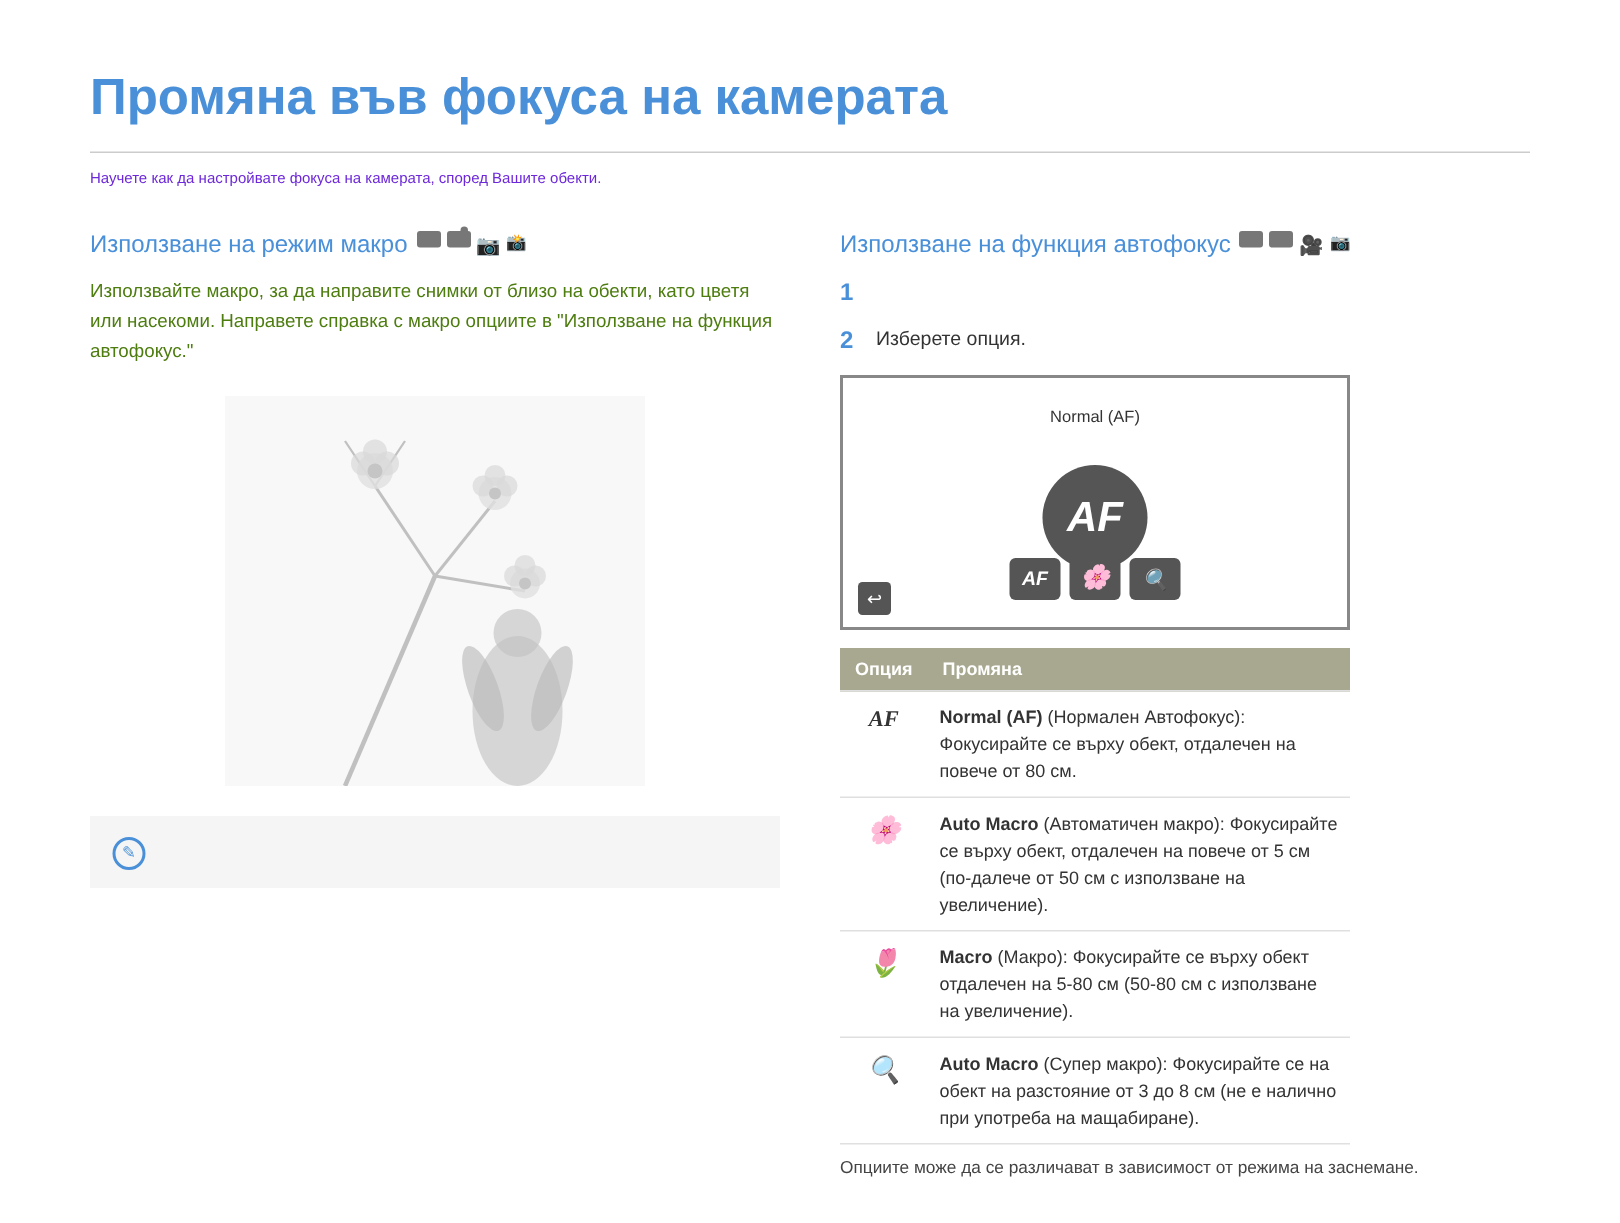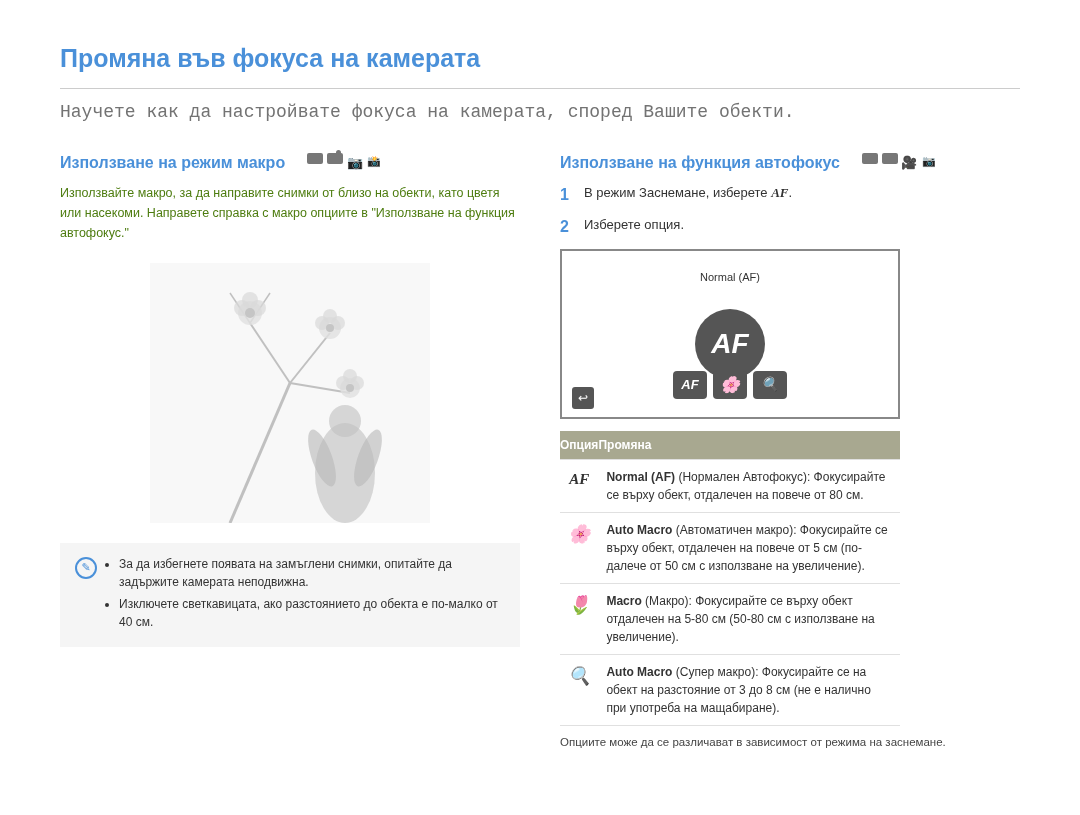--- a/index.html
+++ b/index.html
@@ -7,51 +7,50 @@
       font-family: Arial, sans-serif;
       background: #ffffff;
       color: #333333;
       width: 1080px;
       min-height: 815px;
       padding: 40px 60px;
       font-size: 13px;
       line-height: 1.5;
     }
     .page-title {
-      font-size: 25px;
+      font-size: 34px;
       font-weight: bold;
       color: #4a90d9;
       border-bottom: 1px solid #cccccc;
       padding-bottom: 10px;
       margin-bottom: 10px;
     }
     .page-subtitle {
-      font-size: 18px;
-      color: #737373;
+      font-size: 10px;
+      color: #6d28d9;
       margin-bottom: 25px;
-      font-family: Liberation Mono, monospace;
     }
     .two-col {
       display: flex;
       gap: 40px;
     }
     .left-col {
       flex: 1;
     }
     .right-col {
       flex: 1;
     }
     .section-title {
       font-size: 16px;
       color: #4a90d9;
-      font-weight: bold;
+      font-weight: normal;
       margin-bottom: 8px;
       display: flex;
       align-items: center;
-      gap: 22px;
+      gap: 6px;
     }
     .section-body {
       font-size: 12.5px;
       color: #4d7c0f;
       line-height: 1.6;
     }
     .macro-image-container {
       width: 280px;
       height: 260px;
       margin: 20px auto;
@@ -193,21 +192,21 @@
       width: 340px;
       border-collapse: collapse;
       margin-top: 12px;
       font-size: 12px;
     }
     .options-table .table-header {
       background: #a8a890;
       color: #fff;
     }
     .options-table .table-header td {
-      padding: 5px 0;
+      padding: 5px 10px;
       font-weight: bold;
     }
     .options-table tr {
       border-bottom: 1px solid #e0e0e0;
     }
     .options-table td {
       padding: 8px 8px;
       vertical-align: top;
     }
     .options-table .icon-cell {
@@ -290,44 +289,37 @@
         <ellipse cx="195" cy="210" rx="30" ry="50" fill="#c0c0c0" opacity="0.6"></ellipse>
         <circle cx="195" cy="158" r="16" fill="#c0c0c0" opacity="0.6"></circle>
 
         <ellipse cx="172" cy="195" rx="10" ry="30" fill="#b8b8b8" opacity="0.6" transform="rotate(-20 172 195)"></ellipse>
         <ellipse cx="218" cy="195" rx="10" ry="30" fill="#b8b8b8" opacity="0.6" transform="rotate(20 218 195)"></ellipse>
       </svg>
     </div>
 
     <div class="tip-box">
       <div class="tip-icon">✎</div>
-      <ul class="tip-content">
-        <li>За да избегнете появата на замъглени снимки, опитайте да задържите камерата неподвижна.</li>
-        <li>Изключете светкавицата, ако разстоянието до обекта е по-малко от 40 см.</li>
-      </ul>
     </div>
   </div>
 
   <div class="right-col">
     <div class="section-title">
       <span>Използване на функция автофокус</span>
       <span class="icon-row">
         <span style="display:inline-block;width:16px;height:11px;background:#777;border-radius:2px;"></span>
         <span style="display:inline-block;width:16px;height:11px;background:#777;border-radius:2px;"></span>
         <span style="font-size:13px;color:#777;">🎥</span>
         <span style="font-size:11px;color:#777;">📷</span>
       </span>
     </div>
 
 
     <div class="step">
       <span class="step-num">1</span>
-      <span>
-        В режим Заснемане, изберете <span class="bold-af">AF</span>.
-      </span>
     </div>
     <div class="step">
       <span class="step-num">2</span>
       <span>Изберете опция.</span>
     </div>
 
     <div class="af-preview-box">
       <div class="af-label">Normal (AF)</div>
       <div class="af-big-icon">AF</div>
       <div class="af-buttons-row">

